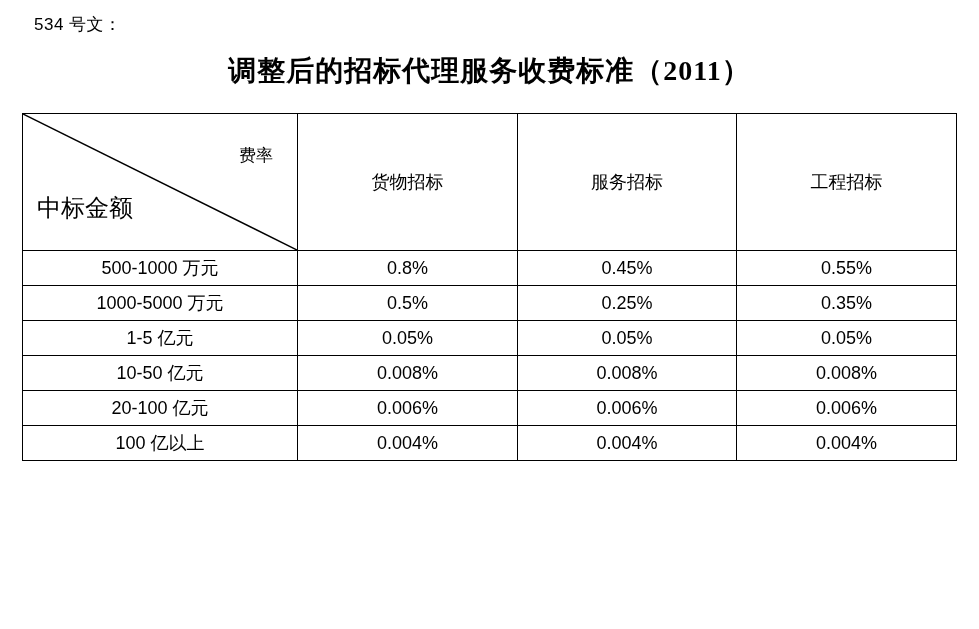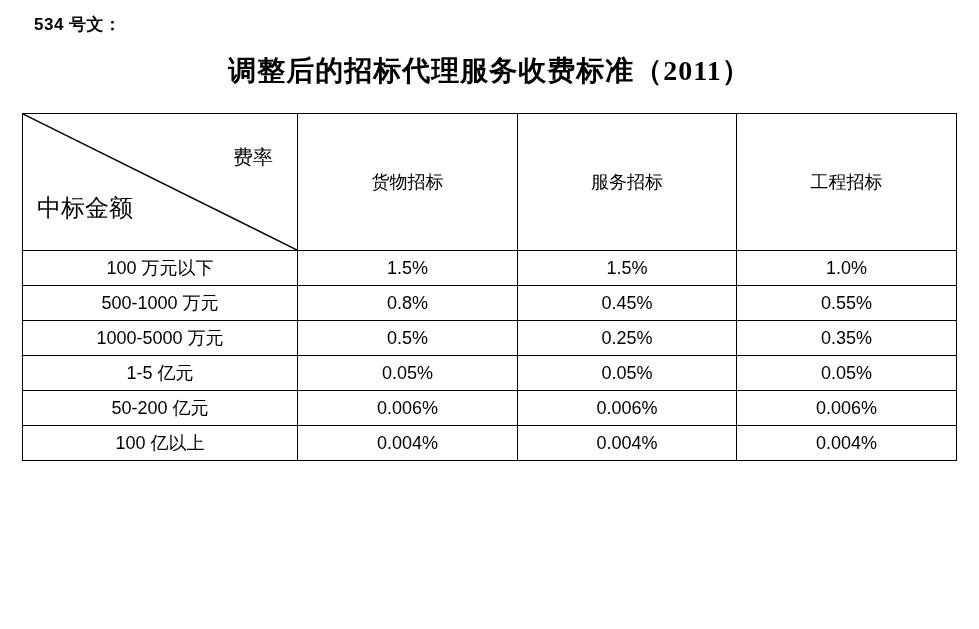--- a/index.html
+++ b/index.html
@@ -19,21 +19,21 @@
     width: 979px;
     height: 629px;
     box-sizing: border-box;
   }
   .doc-ref {
     position: absolute;
     left: 34px;
     top: 13px;
     font-family: "Liberation Sans", sans-serif;
     font-size: 17px;
-    font-weight: bold;
+    font-weight: normal;
     letter-spacing: 0.5px;
   }
   .doc-title {
     position: absolute;
     left: 0;
     top: 52px;
     width: 979px;
     text-align: center;
     font-family: "Liberation Serif", serif;
     font-size: 28px;
@@ -67,21 +67,21 @@
     position: absolute;
     left: 0;
     top: 0;
     width: 100%;
     height: 100%;
   }
   th.corner-cell .corner-top {
     position: absolute;
     right: 24px;
     top: 30px;
-    font-size: 20px;
+    font-size: 17px;
     font-family: "Liberation Sans", sans-serif;
     margin-left: 24px;
   }
   th.corner-cell .corner-bottom {
     position: absolute;
     left: 14px;
     bottom: 26px;
     font-size: 24px;
     font-family: "Liberation Sans", sans-serif;
   }
@@ -128,45 +128,45 @@
           <span class="corner-top">费率</span>
           <span class="corner-bottom">中标金额</span>
         </th>
         <th class="head-cell">货物招标</th>
         <th class="head-cell">服务招标</th>
         <th class="head-cell">工程招标</th>
       </tr>
     </thead>
     <tbody>
       <tr>
-        <td class="row-label">100 万元以下</td>
-        <td class="row-value">1.5%</td>
-        <td class="row-value">1.5%</td>
-        <td class="row-value">1.0%</td>
-      </tr>
-      <tr>
         <td class="row-label">500-1000 万元</td>
         <td class="row-value">0.8%</td>
         <td class="row-value">0.45%</td>
         <td class="row-value">0.55%</td>
       </tr>
       <tr>
         <td class="row-label">1000-5000 万元</td>
         <td class="row-value">0.5%</td>
         <td class="row-value">0.25%</td>
         <td class="row-value">0.35%</td>
       </tr>
       <tr>
         <td class="row-label">1-5 亿元</td>
         <td class="row-value">0.05%</td>
         <td class="row-value">0.05%</td>
         <td class="row-value">0.05%</td>
       </tr>
       <tr>
-        <td class="row-label">50-200 亿元</td>
+        <td class="row-label">10-50 亿元</td>
+        <td class="row-value">0.008%</td>
+        <td class="row-value">0.008%</td>
+        <td class="row-value">0.008%</td>
+      </tr>
+      <tr>
+        <td class="row-label">20-100 亿元</td>
         <td class="row-value">0.006%</td>
         <td class="row-value">0.006%</td>
         <td class="row-value">0.006%</td>
       </tr>
       <tr>
         <td class="row-label">100 亿以上</td>
         <td class="row-value">0.004%</td>
         <td class="row-value">0.004%</td>
         <td class="row-value">0.004%</td>
       </tr>

